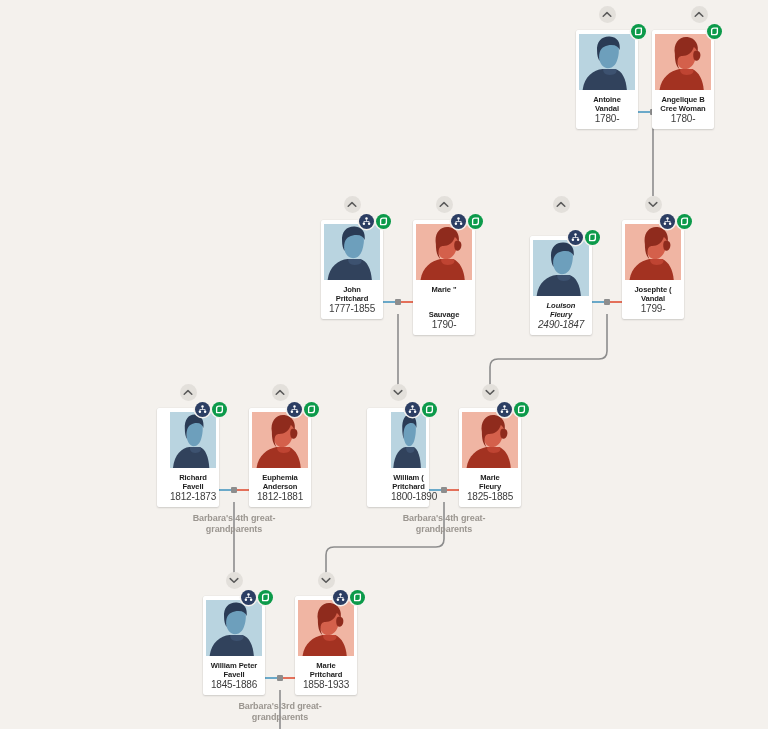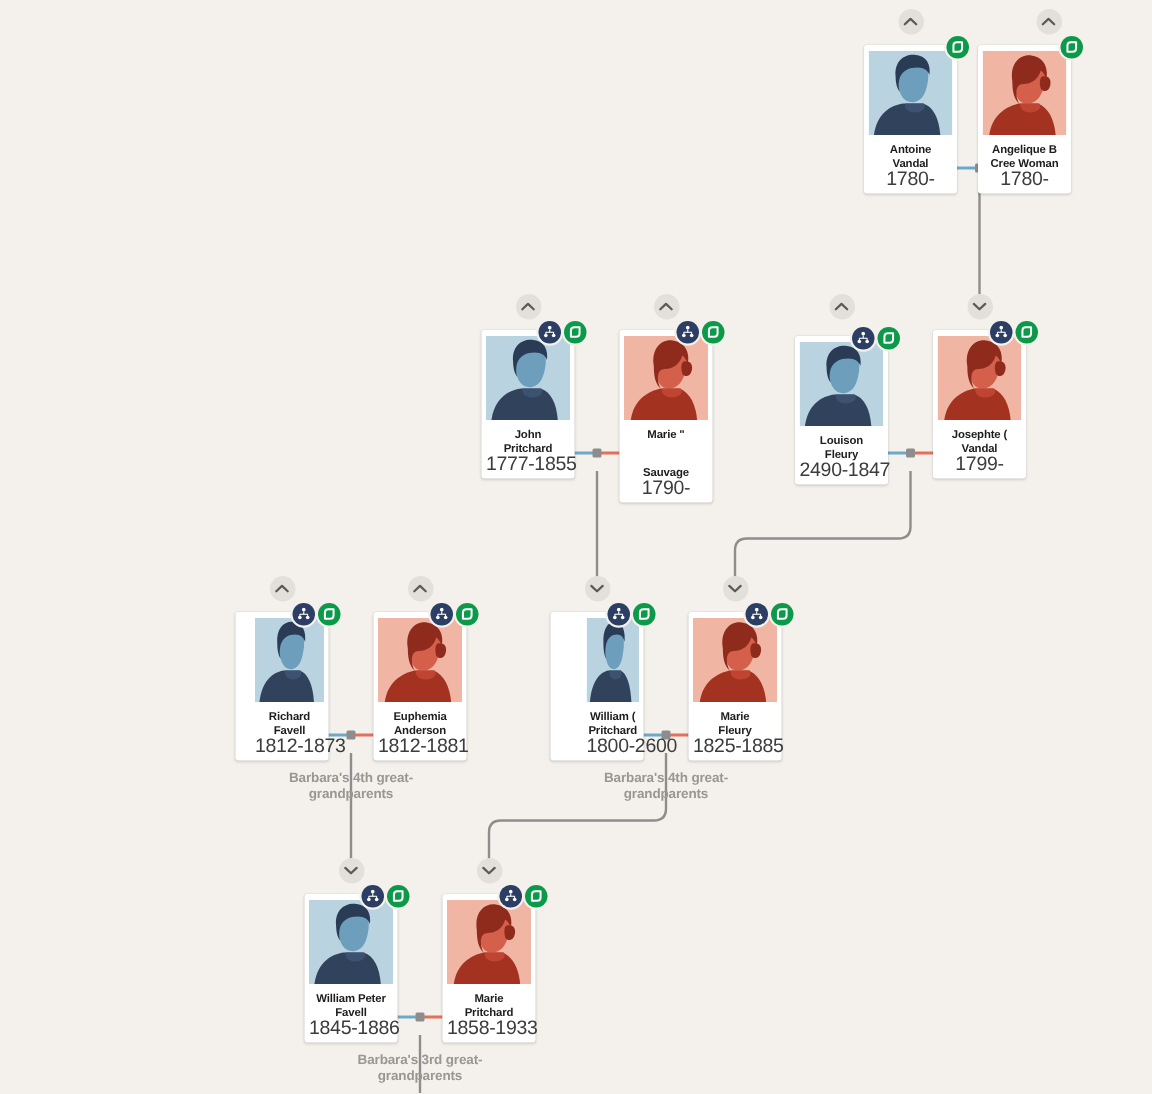--- a/index.html
+++ b/index.html
@@ -38,21 +38,21 @@
     font-size: 7.6px;
     font-weight: bold;
     color: #1d1d1d;
     line-height: 9.4px;
     letter-spacing: -.1px;
     white-space: nowrap;
     overflow: hidden;
   }
   .lifespan {
     text-align: center;
-    font-size: 13px;
+    font-size: 10px;
     color: #3c3c3c;
     line-height: 10px;
     letter-spacing: -.2px;
     white-space: nowrap;
   }
 
   
   .badges {
     position: absolute;
     top: -6px; right: -8px;
@@ -250,21 +250,21 @@
             <path d="M24,14 C24,7 30,4 36,5 C44,6 47,12 46,20 C45,28 41,34 35,35 C28,36 24,31 24,24 Z" fill="#d4604b"></path>
             <path d="M22,20 C20,9 27,2 36,3 C45,4 49,11 47,19 C46,16 45,14 43,13 C41,19 36,22 30,22 C27,22 25,24 25,28 C25,31 26,33 27,35 C23,32 22,26 22,20 Z" fill="#8f2b1d"></path>
             <path d="M44,17 C49,16 51,19 50,23 C49,27 45,28 43,25 C42,22 42,18 44,17 Z" fill="#8f2b1d"></path>
             <path d="M28,35 L42,35 C44,38 41,41 35,41 C30,41 27,38 28,35 Z" fill="#bf4432"></path>
           </svg>
         </div>
         <div class="names">Marie "</div>
         <div class="names" style="margin-top: 16px;">Sauvage</div>
         <div class="lifespan">1790-</div>
       </div>
-      <div class="card" style="left: 530px; top: 224px;">
+      <div class="card" style="left: 530px; top: 236px; font-style: italic;">
         <div class="badges">
           <div class="badge tree">
             <svg width="9" height="9" viewBox="0 0 10 10" fill="#ffffff">
               <circle cx="5" cy="1.6" r="1.35"></circle>
               <circle cx="2.1" cy="7.4" r="1.35"></circle>
               <circle cx="7.9" cy="7.4" r="1.35"></circle>
               <rect x="4.6" y="2.9" width="0.8" height="2.1"></rect>
               <rect x="2.1" y="4.6" width="5.8" height="0.8"></rect>
               <rect x="1.75" y="4.9" width="0.8" height="1.4"></rect>
               <rect x="7.45" y="4.9" width="0.8" height="1.4"></rect>
@@ -410,21 +410,21 @@
           <svg viewBox="0 0 62 56" preserveAspectRatio="none">
             <rect width="62" height="56" fill="#b9d4e0"></rect>
             <path d="M4,56 C6,42 16,36 26,35 L40,35 C48,37 52,45 53,56 Z" fill="#31425c"></path>
             <path d="M22,13 C22,6 28,3 34,4 C42,5 45,11 44,19 C43,27 40,33 34,34 C27,35 23,30 22,23 Z" fill="#6d9fbc"></path>
             <path d="M20,17 C19,7 26,2 34,2.5 C43,3 46,9 45,16 C44,13 41,11 36,11 C30,11 25,13 23,18 C22,21 22,24 23,27 C21,25 20,21 20,17 Z" fill="#2a3b55"></path>
             <path d="M27,35 L41,35 C43,38 40,41 34,41 C29,41 26,38 27,35 Z" fill="#3d5270"></path>
           </svg>
         </div>
         <div class="names">William (</div>
         <div class="names" style="margin-top: 0px;">Pritchard</div>
-        <div class="lifespan">1800-2600</div>
+        <div class="lifespan">1800-1890</div>
       </div>
       <div class="card" style="left: 459px; top: 408px;">
         <div class="badges">
           <div class="badge tree">
             <svg width="9" height="9" viewBox="0 0 10 10" fill="#ffffff">
               <circle cx="5" cy="1.6" r="1.35"></circle>
               <circle cx="2.1" cy="7.4" r="1.35"></circle>
               <circle cx="7.9" cy="7.4" r="1.35"></circle>
               <rect x="4.6" y="2.9" width="0.8" height="2.1"></rect>
               <rect x="2.1" y="4.6" width="5.8" height="0.8"></rect>

